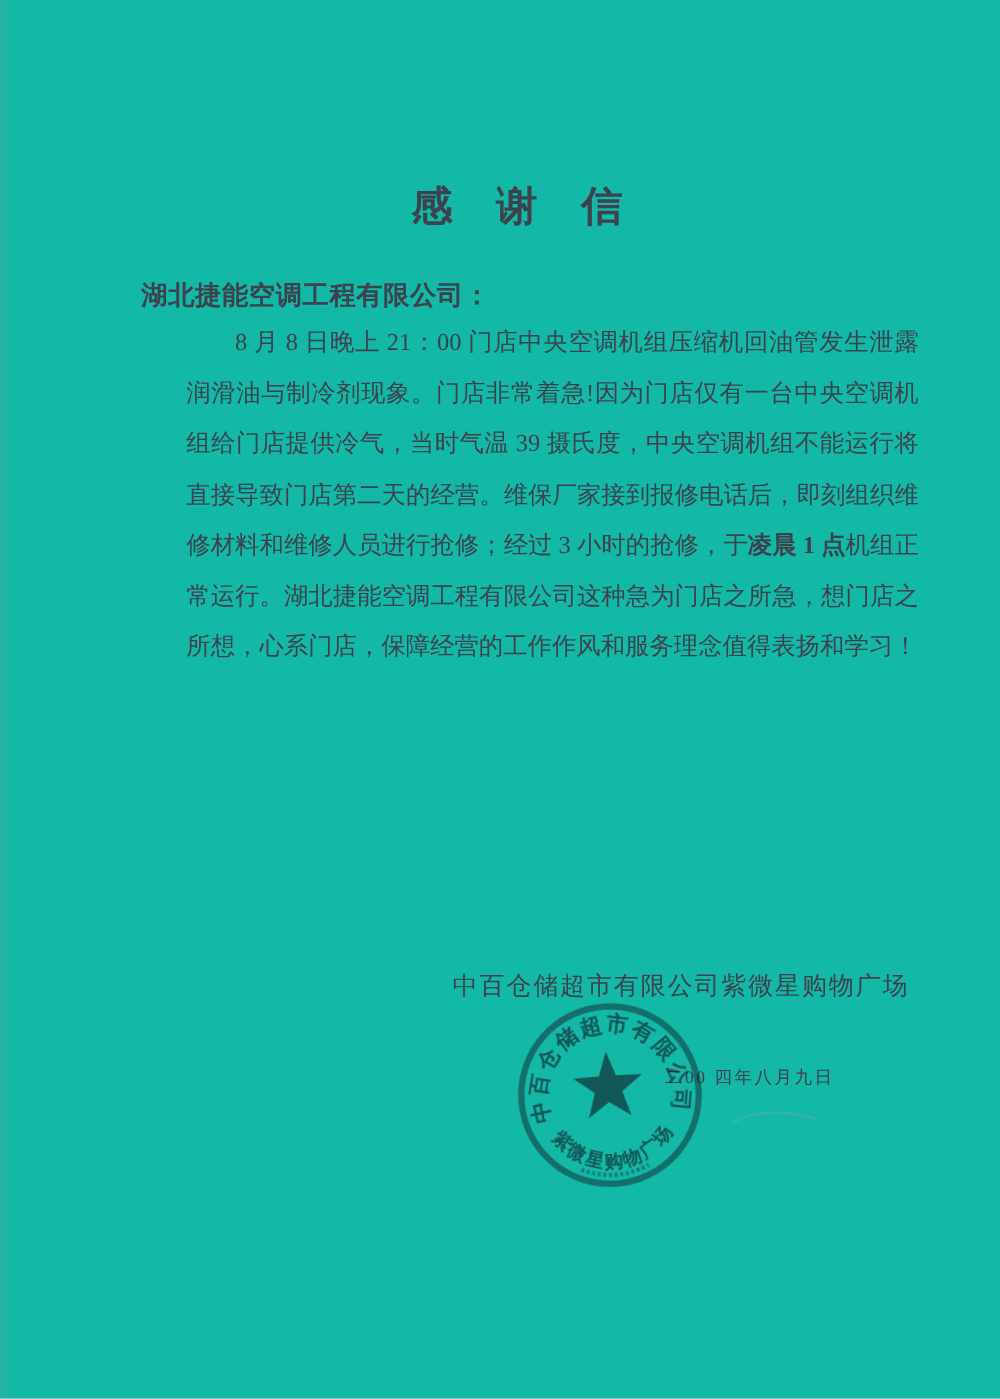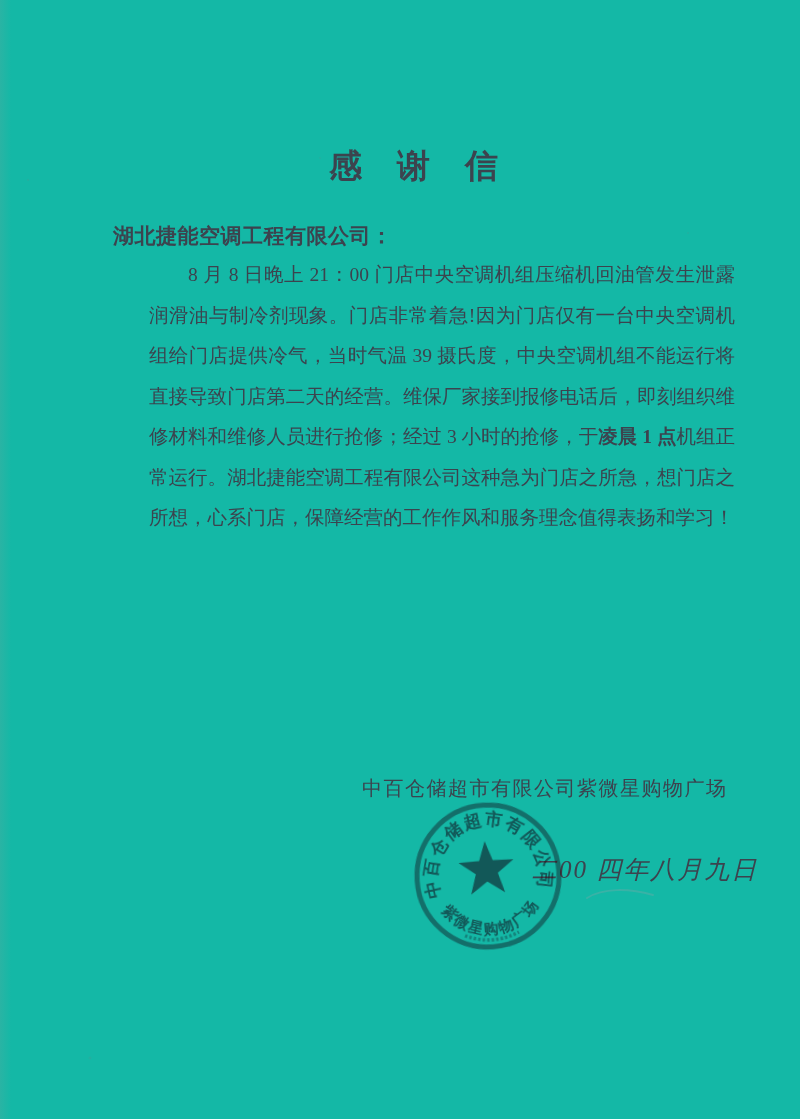--- a/index.html
+++ b/index.html
@@ -46,21 +46,21 @@
     text-align:justify;text-justify:inter-character;margin-left:36px;
   }
   .body-block p{margin:0;text-indent:2em;}
   .seg-bold{font-weight:bold;}
   .signature{
     position:absolute;top:775px;left:362px;
     font-size:20px;font-weight:normal;letter-spacing:1.5px;
   }
   .date-line{
     position:absolute;top:853px;left:532px;
-    font-size:25px;letter-spacing:2px;font-style:italic;
+    font-size:14px;letter-spacing:2px;
   }
   .stamp{
     position:absolute;left:403px;top:791px;width:170px;height:170px;
     mix-blend-mode:multiply;opacity:.93;
     transform:rotate(-4deg);
   }
   .pencil-mark{
     position:absolute;left:583px;top:886px;width:75px;height:18px;
     opacity:.5;
   }

